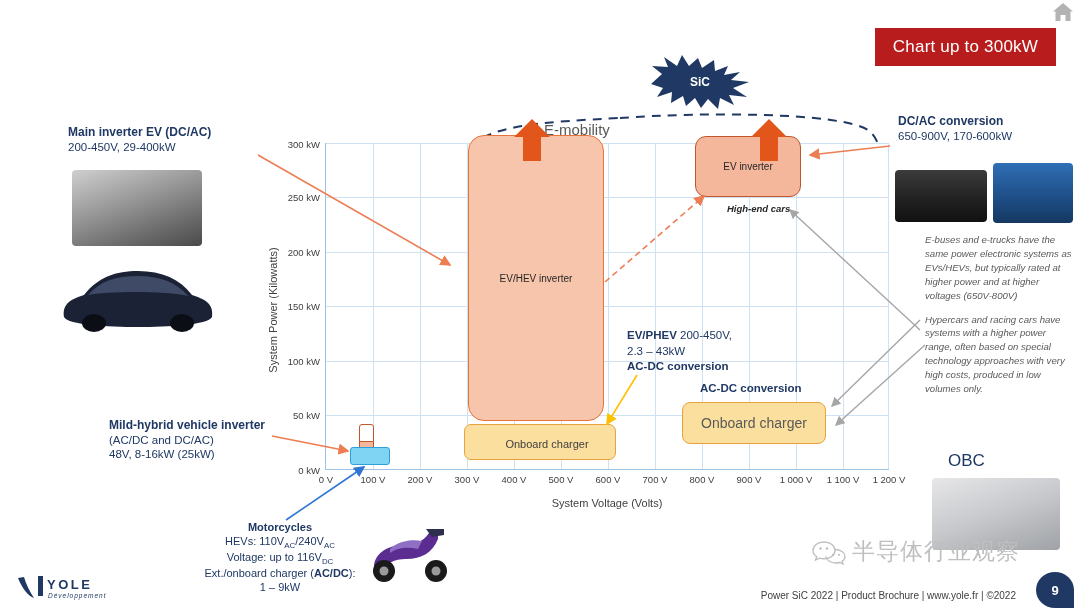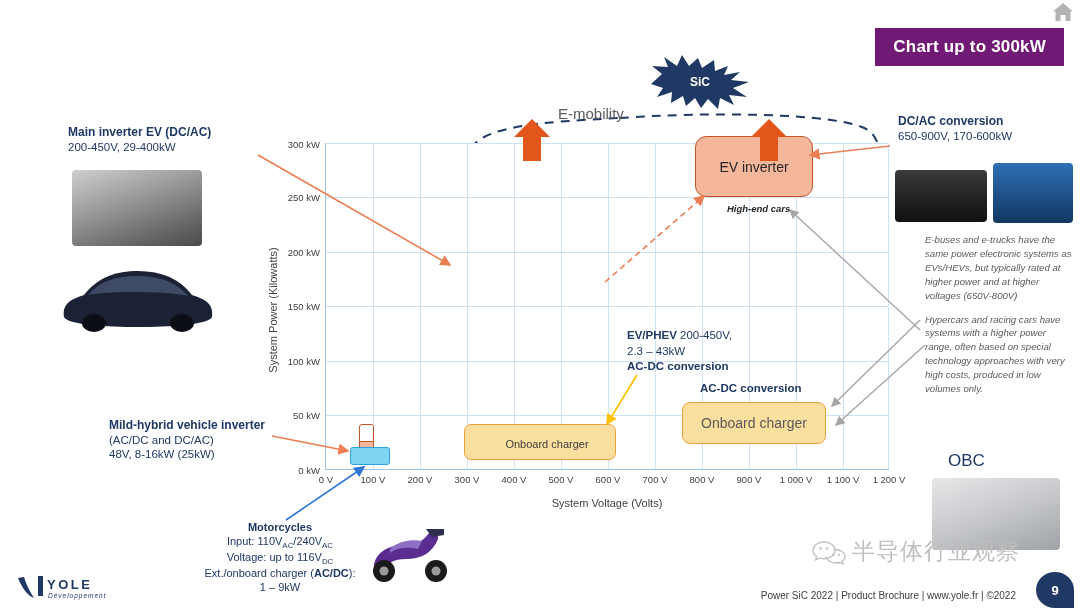--- a/index.html
+++ b/index.html
@@ -20,23 +20,23 @@
     font-size:30px; letter-spacing:0.4px;
     color:#1f3f6e; font-weight:400;
   }
   .subtitle {
     position:absolute; left:74px; top:50px;
     font-size:25px; color:#6d6d6d; font-weight:400;
   }
   .home-icon { position:absolute; right:6px; top:2px; width:22px; height:20px; }
 
   .chip {
-    position:absolute; right:16px; top:28px;
-    background:#701a75; color:#fff;
-    padding:9px 18px; font-size:17px; font-weight:700;
+    position:absolute; right:24px; top:28px;
+    background:#b91c1c; color:#fff;
+    padding:9px 18px; font-size:17px; font-weight:400;
     letter-spacing:.2px;
   }
 
   
   .sic { position:absolute; left:646px; top:54px; width:108px; height:56px; }
   .sic span {
     position:absolute; left:0; top:0; width:108px; height:56px;
     display:flex; align-items:center; justify-content:center;
     color:#fff; font-size:12px; font-weight:700;
   }
@@ -82,23 +82,23 @@
     position:absolute;
     display:flex; align-items:center; justify-content:center;
     text-align:center;
   }
   .r-evhev {
     left:468px; top:135px; width:136px; height:286px;
     background:#f7c5ab; border:1.6px solid #e8743b; border-radius:16px;
     font-size:10px; color:#262626;
   }
   .r-evinv {
-    left:695px; top:136px; width:118px; height:61px;
+    left:695px; top:136px; width:106px; height:61px;
     background:#f4b79b; border:1.6px solid #c0562a; border-radius:11px;
-    font-size:14px; color:#262626;
+    font-size:10px; color:#262626;
   }
   .r-obc-left {
     left:464px; top:424px; width:152px; height:36px;
     background:#fbdf9e; border:1.4px solid #e8a33d; border-radius:7px;
     font-size:11px; color:#404040;
   }
   .r-obc-left span { position:relative; top:2px; left:7px; }
   .r-obc-right {
     left:682px; top:402px; width:144px; height:42px;
     background:#fbdf9e; border:1.4px solid #e8a33d; border-radius:8px;
@@ -131,21 +131,21 @@
   .a-moto { left:190px; top:521px; font-size:11px; text-align:center; width:180px; }
   .a-moto .l1 { font-weight:700; }
   .a-dcac { left:898px; top:114px; font-size:11.5px; }
   .a-dcac .l1 { font-weight:700; font-size:12px; }
   .a-evphev { left:627px; top:328px; font-size:11.5px; line-height:1.35; }
   .a-acdc2 { left:700px; top:381px; font-size:11.5px; font-weight:700; }
   .a-highend {
     left:686px; top:203px; font-size:9.5px; font-style:italic;
     color:#262626; font-weight:600;margin-left:41px;
   }
-  .a-emob { left:544px; top:105px; font-size:15px; color:#595959;margin-left:14px; }
+  .a-emob { left:544px; top:121px; font-size:15px; color:#595959; }
   .a-obc { left:948px; top:450px; font-size:17px; color:#1f3864; font-weight:400; }
   .a-note {
     left:925px; top:233px; width:150px; font-size:9.6px;
     font-style:italic; color:#595959; line-height:1.45;
   }
   .a-note p { margin:0 0 10px 0; }
 
   sub { font-size:72%; }
 
   
@@ -261,20 +261,23 @@
     <div class="xtick" style="left:563px">1 200 V</div>
   </div>
 
   <div class="ylabel">System Power (Kilowatts)</div>
   <div class="xlabel">System Voltage (Volts)</div>
 
   <div class="region r-obc-left">
     <span>Onboard charger</span>
   </div>
 
+  <div class="region r-evhev">
+    <span>EV/HEV inverter</span>
+  </div>
 
   <div class="region r-evinv">
     <span>EV inverter</span>
   </div>
 
   <div class="region r-obc-right">
     <span>Onboard charger</span>
   </div>
 
   <div class="region r-mild-orange-outer"></div>
@@ -327,21 +330,21 @@
   </div>
 
   <div class="ann a-mild blue">
     <div class="l1">Mild-hybrid vehicle inverter</div>
     <div>(AC/DC  and DC/AC)</div>
     <div>48V, 8-16kW (25kW)</div>
   </div>
 
   <div class="ann a-moto blue">
     <div class="l1">Motorcycles</div>
-    <div><span>Input: 110V</span><sub>AC</sub><span>/240V</span><sub>AC</sub></div>
+    <div><span>HEVs: 110V</span><sub>AC</sub><span>/240V</span><sub>AC</sub></div>
     <div><span>Voltage: up to 116V</span><sub>DC</sub></div>
     <div><span>Ext./onboard charger (</span><b>AC/DC</b><span>):</span></div>
     <div>1 – 9kW</div>
   </div>
 
   <div class="ann a-dcac blue">
     <div class="l1">DC/AC conversion</div>
     <div>650-900V, 170-600kW</div>
   </div>
 

